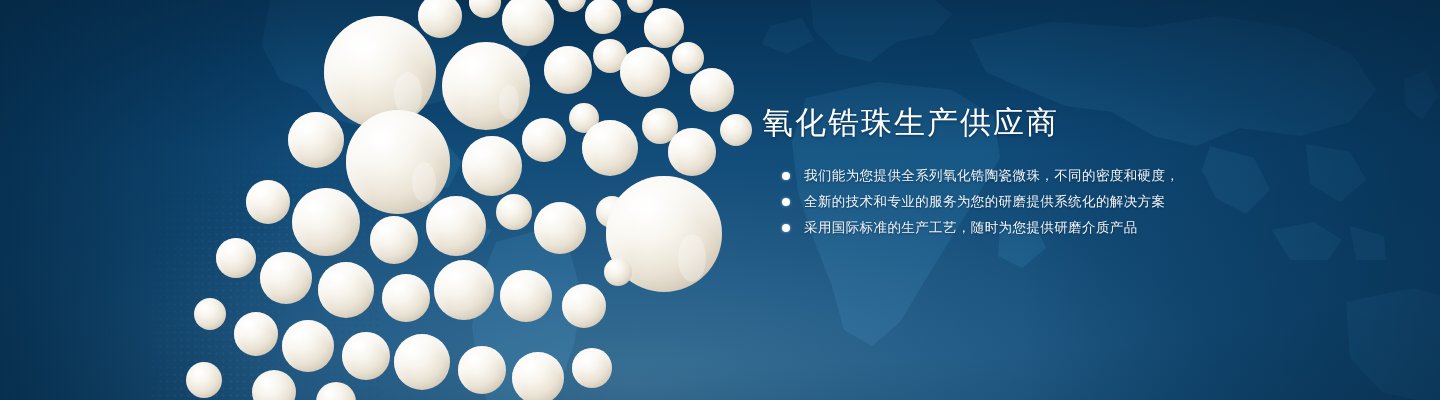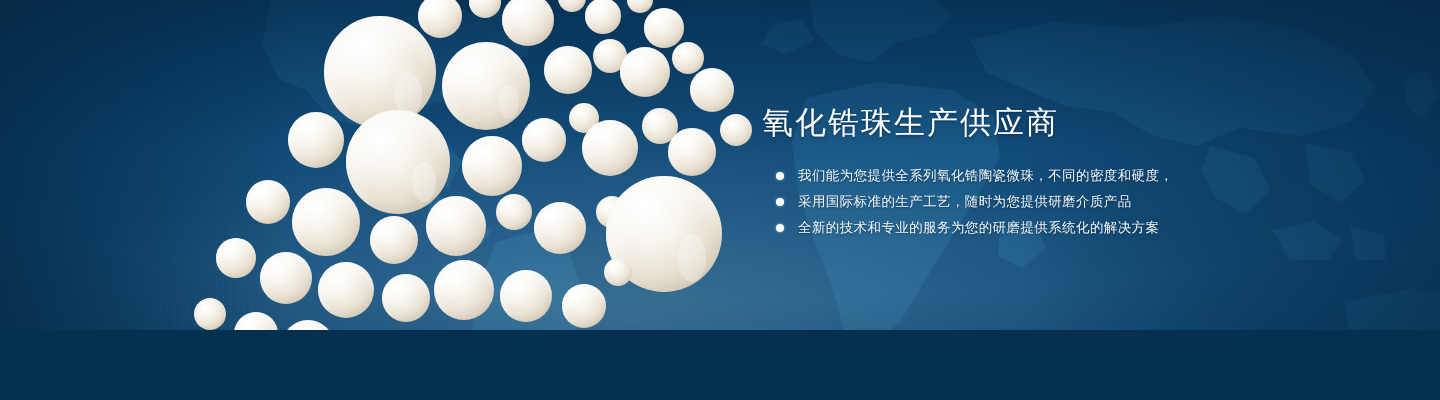--- a/index.html
+++ b/index.html
@@ -1,19 +1,19 @@
 <!DOCTYPE html>
 <html><head>
 <meta charset="utf-8">
 <style>
   html,body{margin:0;padding:0;background:#06304f;}
   *{box-sizing:border-box;}
   .banner{
     position:relative;
-    width:1440px;height:330px;
+    width:1440px;height:400px;
     overflow:hidden;
     font-family:"Liberation Sans","DejaVu Sans",sans-serif;
     background:#4c1d95;
   }
   
   .bg-base{
     position:absolute;inset:0;
     background:
       radial-gradient(110% 145% at 44% 96%, #3a7094 0%, #27608a 18%, #134d79 38%, #0a4472 62%, #073c66 100%);
   }
@@ -69,21 +69,21 @@
   .headline{
     color:#ffffff;
     font-size:31px;
     letter-spacing:2px;
     font-weight:400;
     line-height:1.25;
     margin:0 0 22px 0;
     text-shadow:0 1px 3px rgba(2,26,46,.55);
     white-space:nowrap;
   }
-  .bullets{list-style:none;margin:6px;padding:0;}
+  .bullets{list-style:none;margin:12px;padding:0;}
   .bullet{
     position:relative;
     padding-left:30px;
     color:#f2f6fa;
     font-size:13.5px;
     line-height:22px;
     letter-spacing:.4px;
     margin-bottom:4px;
     text-shadow:0 1px 2px rgba(2,26,46,.5);
   }
@@ -329,24 +329,24 @@
 
     <ul class="bullets">
 
       <li class="bullet">
         <span class="dot"></span>
         <span class="bline">我们能为您提供全系列氧化锆陶瓷微珠，不同的密度和硬度，</span>
       </li>
 
       <li class="bullet">
         <span class="dot"></span>
+        <span class="bline">全新的技术和专业的服务为您的研磨提供系统化的解决方案</span>
+      </li>
+
+      <li class="bullet">
+        <span class="dot"></span>
         <span class="bline">采用国际标准的生产工艺，随时为您提供研磨介质产品</span>
       </li>
 
-      <li class="bullet">
-        <span class="dot"></span>
-        <span class="bline">全新的技术和专业的服务为您的研磨提供系统化的解决方案</span>
-      </li>
-
     </ul>
   </div>
 
 </div>
 
 </body></html>

